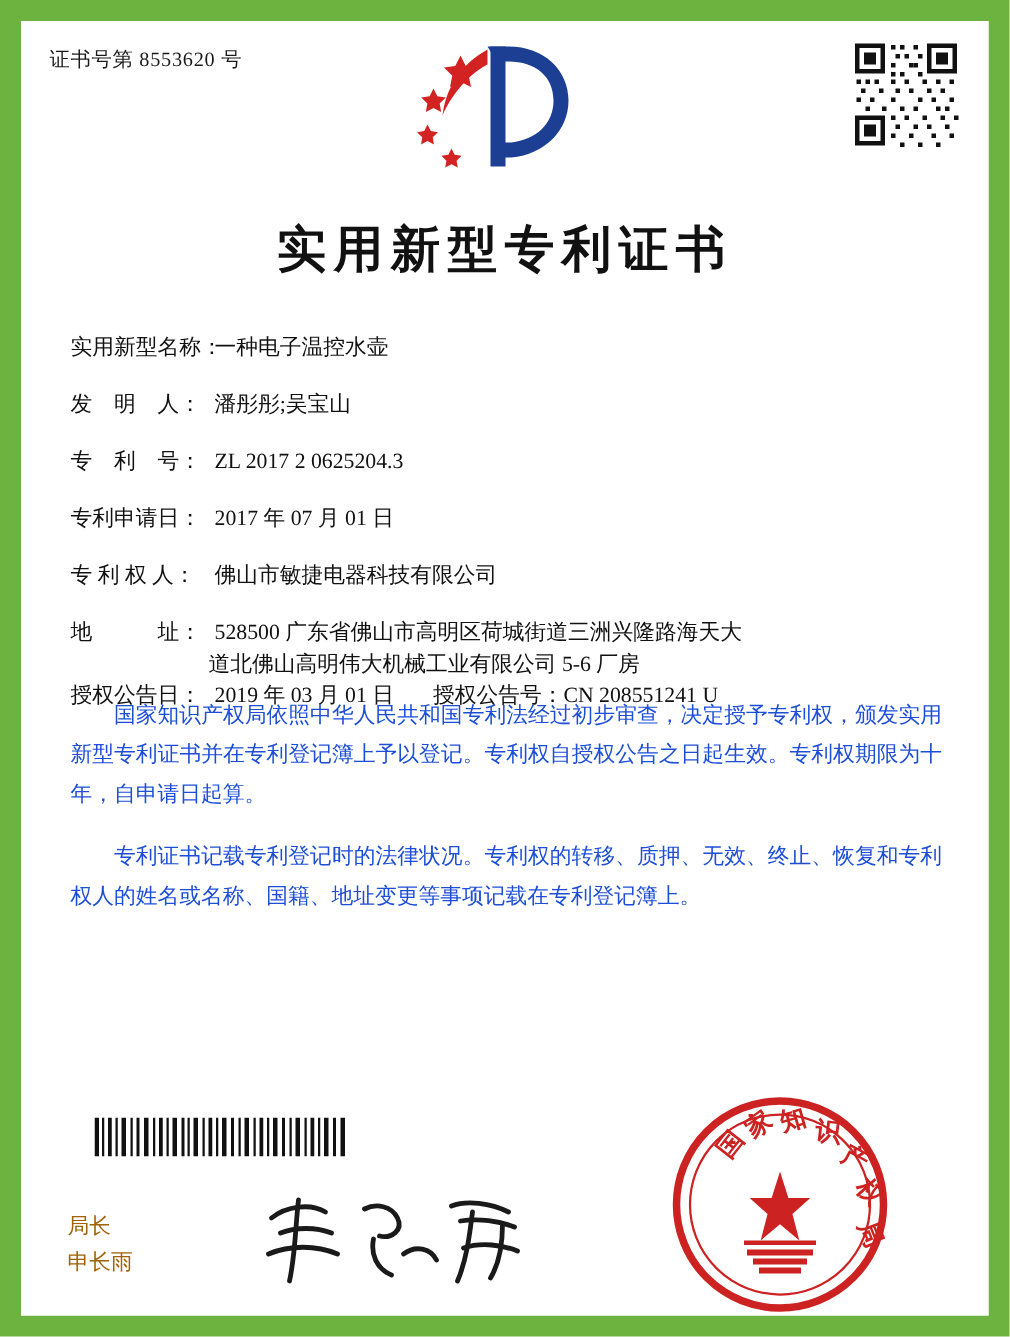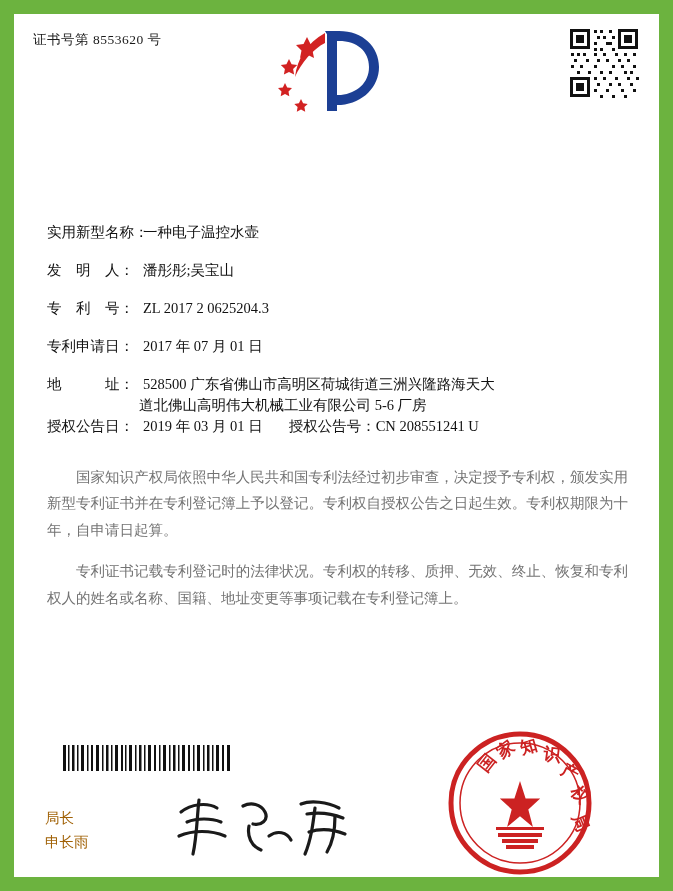--- a/index.html
+++ b/index.html
@@ -131,21 +131,21 @@
   }
 
   
   .paras {
     position: absolute;
     left: 30px;
     right: 28px;
     top: 432px;
     font-size: 14.5px;
     line-height: 1.85;
-    color: #737373;
+    color: #1d4ed8;
     text-align: justify;
   }
   .para { text-indent: 2em; margin-bottom: 10px; }
 
   
   .barcode {
     position: absolute;
     left: 46px;
     top: 728px;
     width: 168px;
@@ -270,39 +270,43 @@
             <rect x="38" y="62" width="3" height="3"></rect>
             <rect x="53" y="62" width="3" height="3"></rect>
           <rect x="65" y="62" width="3" height="3"></rect>
           <rect x="32" y="68" width="3" height="3"></rect>
             <rect x="44" y="68" width="3" height="3"></rect>
             <rect x="56" y="68" width="3" height="3"></rect>
         </g>
       </svg>
     </div>
 
+    <div class="title">实用新型专利证书</div>
 
     <div class="fields">
 
       <div class="field-row">
         <span class="f-label">实用新型名称：</span><span class="f-value">一种电子温控水壶</span>
       </div>
 
       <div class="field-row">
         <span class="f-label">发　明　人：</span><span class="f-value">潘彤彤;吴宝山</span>
       </div>
 
       <div class="field-row">
         <span class="f-label">专　利　号：</span><span class="f-value">ZL 2017 2 0625204.3</span>
       </div>
 
       <div class="field-row">
         <span class="f-label">专利申请日：</span><span class="f-value">2017 年 07 月 01 日</span>
       </div>
 
+      <div class="field-row">
+        <span class="f-label">专 利 权 人：</span><span class="f-value">佛山市敏捷电器科技有限公司</span>
+      </div>
 
       <div class="field-row addr-row">
         <span class="f-label">地　　　址：</span><span class="f-value">528500 广东省佛山市高明区荷城街道三洲兴隆路海天大</span>
         <span class="addr-line2">道北佛山高明伟大机械工业有限公司 5-6 厂房</span>
       </div>
 
       <div class="field-row grant-row">
         <span class="f-label">授权公告日：</span><span class="f-value">2019 年 03 月 01 日</span><span class="grant-right-label">授权公告号：</span><span>CN 208551241 U</span>
       </div>
 

